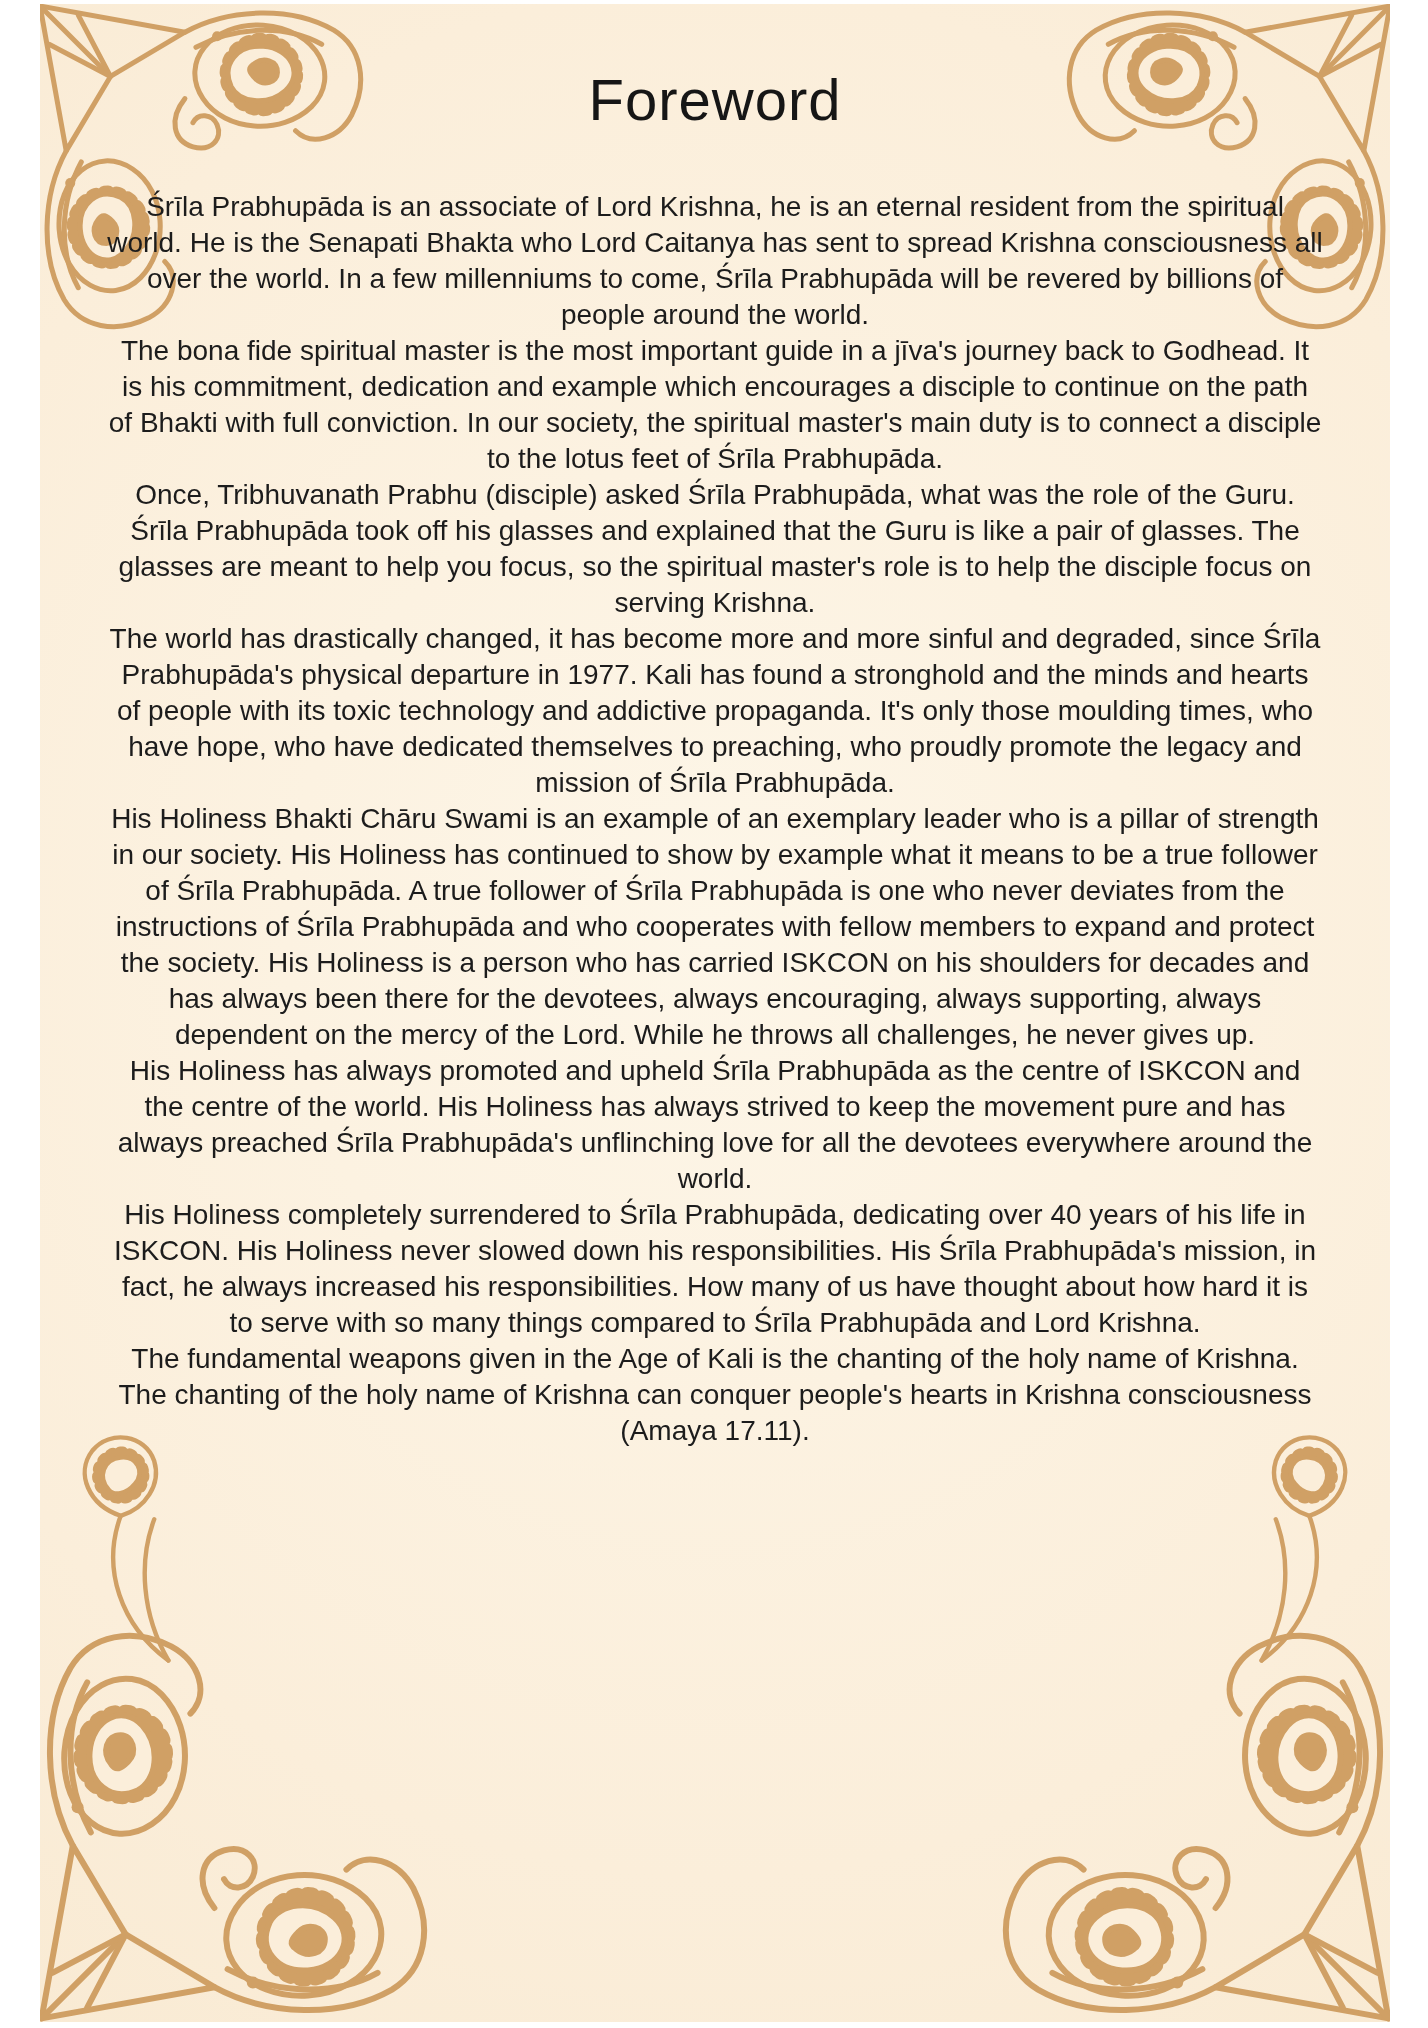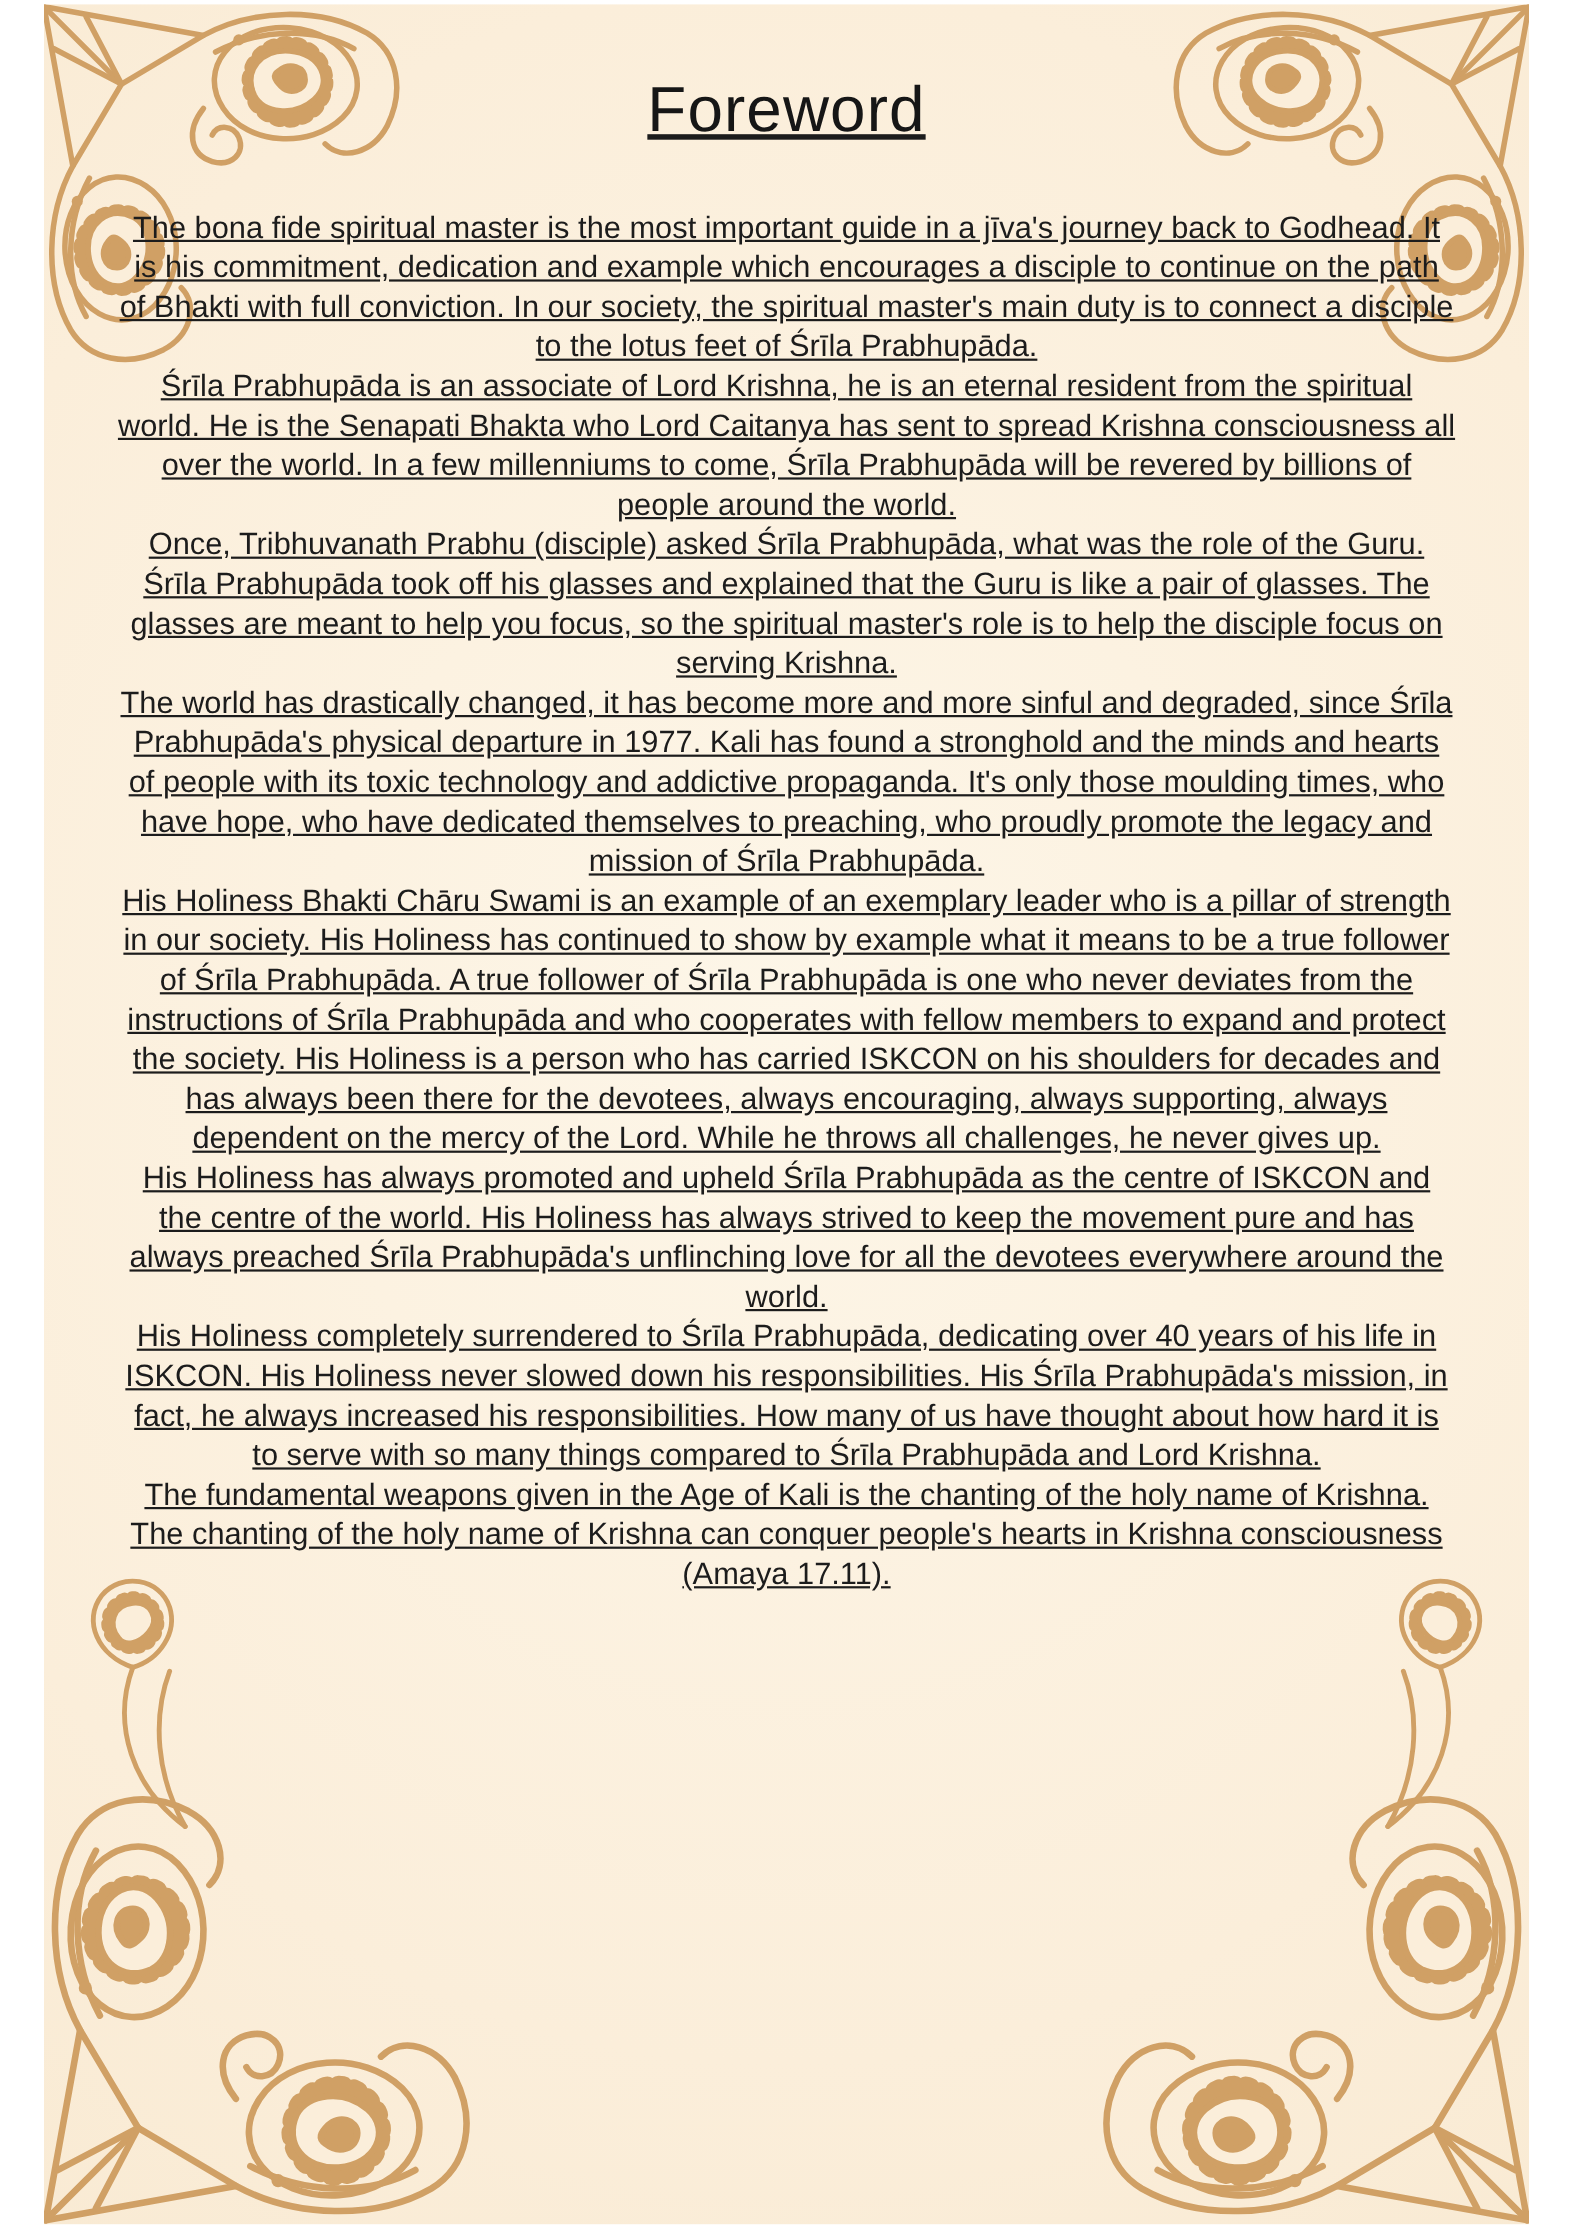--- a/index.html
+++ b/index.html
@@ -26,21 +26,20 @@
   .spray { position: absolute; pointer-events: none; width: 150px; height: 252px; }
   .spray.l { left: -4px; bottom: 352px; }
   .spray.r { right: -4px; bottom: 352px; transform: scaleX(-1); }
   .content {
     position: relative;
     z-index: 1;
     width: 1216px;
     margin: 0 auto;
     text-align: center;
     color: #1c1c1c;
-    text-decoration: underline;
   }
   h1.page-title {
     margin: 62px 0 0 0;
     font-size: 58px;
     font-weight: 400;
     letter-spacing: 1px;
     color: #161616;
   }
   .body-text { margin-top: 56px; }
   .body-text p.para {
@@ -121,22 +120,22 @@
       <use href="#spray"></use>
     </svg>
   <svg class="spray r">
       <use href="#spray"></use>
     </svg>
 
   <div class="content">
     <h1 class="page-title">Foreword</h1>
 
     <div class="body-text">
+        <p class="para">Śrīla Prabhupāda is an associate of Lord Krishna, he is an eternal resident from the spiritual world. He is the Senapati Bhakta who Lord Caitanya has sent to spread Krishna consciousness all over the world. In a few millenniums to come, Śrīla Prabhupāda will be revered by billions of people around the world.</p>
         <p class="para">The bona fide spiritual master is the most important guide in a jīva's journey back to Godhead. It is his commitment, dedication and example which encourages a disciple to continue on the path of Bhakti with full conviction. In our society, the spiritual master's main duty is to connect a disciple to the lotus feet of Śrīla Prabhupāda.</p>
-        <p class="para">Śrīla Prabhupāda is an associate of Lord Krishna, he is an eternal resident from the spiritual world. He is the Senapati Bhakta who Lord Caitanya has sent to spread Krishna consciousness all over the world. In a few millenniums to come, Śrīla Prabhupāda will be revered by billions of people around the world.</p>
         <p class="para">Once, Tribhuvanath Prabhu (disciple) asked Śrīla Prabhupāda, what was the role of the Guru. Śrīla Prabhupāda took off his glasses and explained that the Guru is like a pair of glasses. The glasses are meant to help you focus, so the spiritual master's role is to help the disciple focus on serving Krishna.</p>
         <p class="para">The world has drastically changed, it has become more and more sinful and degraded, since Śrīla Prabhupāda's physical departure in 1977. Kali has found a stronghold and the minds and hearts of people with its toxic technology and addictive propaganda. It's only those moulding times, who have hope, who have dedicated themselves to preaching, who proudly promote the legacy and mission of Śrīla Prabhupāda.</p>
         <p class="para">His Holiness Bhakti Chāru Swami is an example of an exemplary leader who is a pillar of strength in our society. His Holiness has continued to show by example what it means to be a true follower of Śrīla Prabhupāda. A true follower of Śrīla Prabhupāda is one who never deviates from the instructions of Śrīla Prabhupāda and who cooperates with fellow members to expand and protect the society. His Holiness is a person who has carried ISKCON on his shoulders for decades and has always been there for the devotees, always encouraging, always supporting, always dependent on the mercy of the Lord. While he throws all challenges, he never gives up.</p>
         <p class="para">His Holiness has always promoted and upheld Śrīla Prabhupāda as the centre of ISKCON and the centre of the world. His Holiness has always strived to keep the movement pure and has always preached Śrīla Prabhupāda's unflinching love for all the devotees everywhere around the world.</p>
         <p class="para">His Holiness completely surrendered to Śrīla Prabhupāda, dedicating over 40 years of his life in ISKCON. His Holiness never slowed down his responsibilities. His Śrīla Prabhupāda's mission, in fact, he always increased his responsibilities. How many of us have thought about how hard it is to serve with so many things compared to Śrīla Prabhupāda and Lord Krishna.</p>
         <p class="para">The fundamental weapons given in the Age of Kali is the chanting of the holy name of Krishna. The chanting of the holy name of Krishna can conquer people's hearts in Krishna consciousness (Amaya 17.11).</p>
       </div>
 
     <div class="dedication">
       </div>

